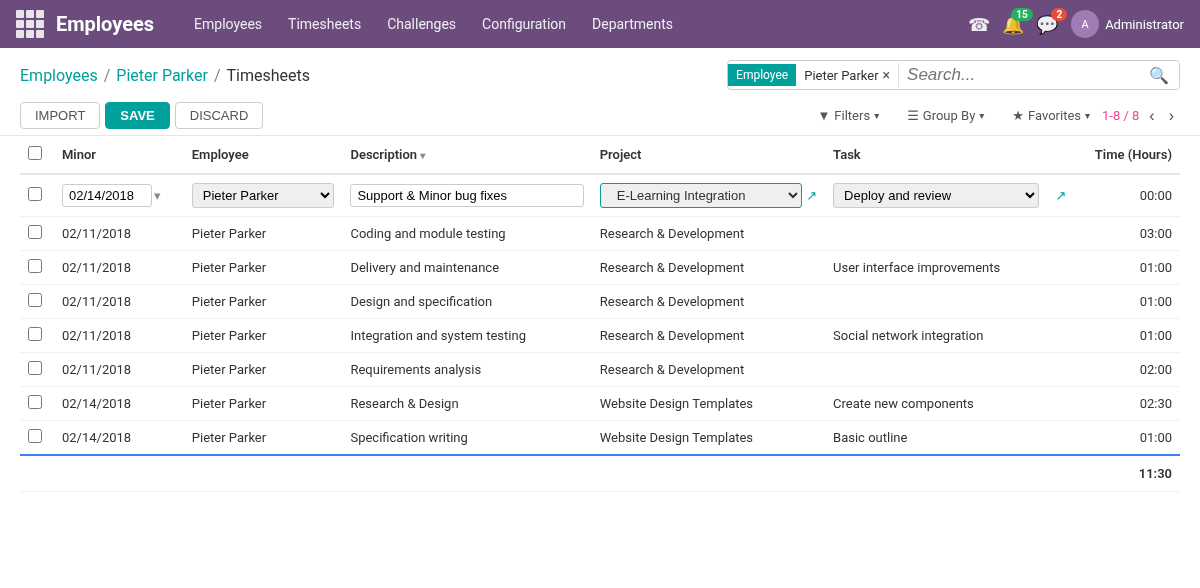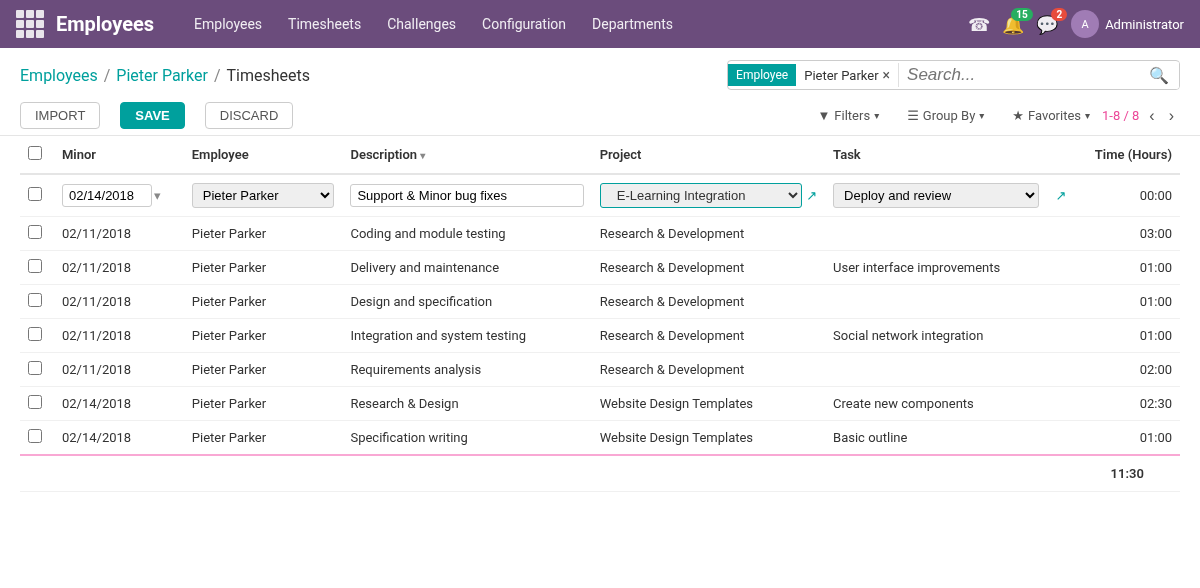--- a/index.html
+++ b/index.html
@@ -47,21 +47,21 @@
     .search-icon-btn { padding: 4px 10px; cursor: pointer; color: #888; font-size: 16px; background: #fff; }
 
     
     .toolbar {
       padding: 6px 20px;
       display: flex;
       align-items: center;
       justify-content: space-between;
       border-bottom: 1px solid #e5e5e5;
     }
-    .toolbar-left { display: flex; gap: 20px; align-items: flex-end; }
+    .toolbar-left { display: flex; gap: 5px; align-items: flex-end; }
     .btn { padding: 5px 14px; border-radius: 4px; border: 1px solid #ccc; cursor: pointer; font-size: 13px; background: #fff; color: #555; }
     .btn-primary { background: #00a09d; color: #fff; border-color: #00a09d; font-weight: 600; }
     .toolbar-right { display: flex; align-items: center; gap: 4px; }
     .toolbar-filter { display: flex; align-items: center; gap: 12px; }
     .filter-btn { display: flex; align-items: center; gap: 4px; color: #555; cursor: pointer; padding: 4px 8px; border-radius: 4px; font-size: 13px; }
     .pagination-info { font-size: 13px; color: #ec4899; }
     .pagination-nav { display: flex; align-items: center; gap: 2px; }
     .pagination-nav button { border: none; background: none; cursor: pointer; color: #555; font-size: 16px; padding: 2px 6px; }
 
     
@@ -84,21 +84,21 @@
     .inline-select-wrapper { display: flex; align-items: center; gap: 2px; }
     .inline-select-wrapper select { border: 1px solid #ccc; border-radius: 3px; padding: 3px 6px; font-size: 13px; flex: 1; }
     .project-cell { display: flex; align-items: center; gap: 4px; }
     .project-cell select { border: 1px solid #00a09d; border-radius: 3px; padding: 3px 12px; font-size: 13px; flex: 1; color: #333; }
     .project-cell .ext-link { color: #00a09d; font-size: 13px; cursor: pointer; }
     .task-cell { display: flex; align-items: center; gap: 16px; }
     .task-cell select { border: 1px solid #ccc; border-radius: 3px; padding: 3px 6px; font-size: 13px; flex: 1; }
     .task-cell .ext-link { color: #00a09d; font-size: 13px; cursor: pointer; }
     .time-cell { text-align: right; font-size: 13px; }
     .sort-icon { font-size: 10px; color: #888; }
-    .total-row td { text-align: center; font-weight: 600; padding: 10px 8px; border-top: 2px solid #f9a8d4; }
+    .total-row td { text-align: right; font-weight: 600; padding: 10px 8px; border-top: 2px solid #3b82f6; }
   </style>
 </head>
 <body>
 
 <nav class="top-nav">
   <div class="app-grid">
     <span></span>
       <span></span>
       <span></span>
     <span></span>

